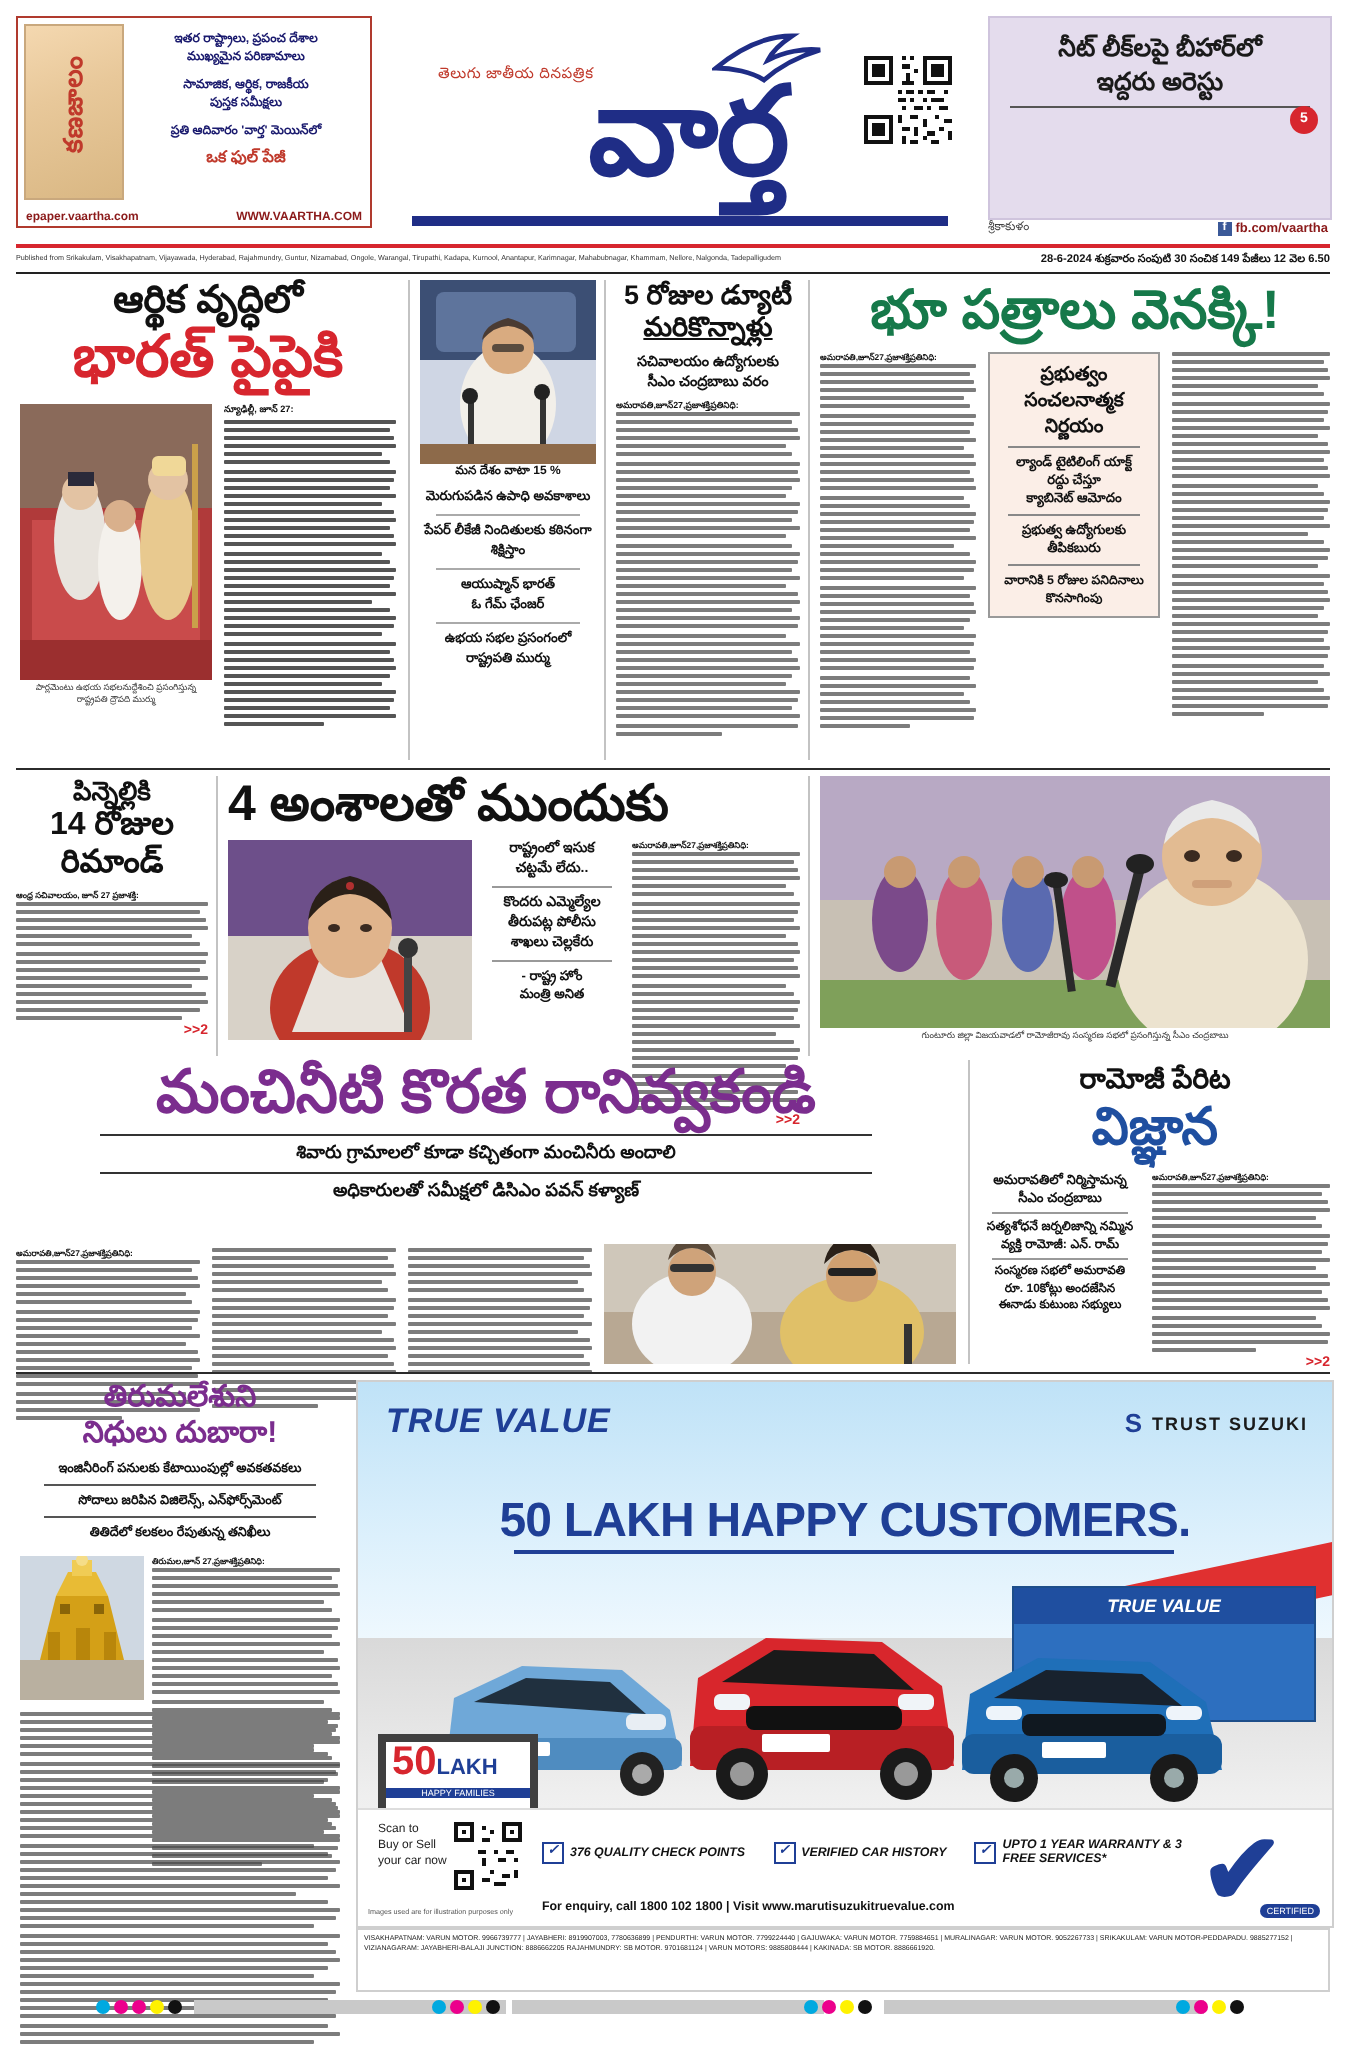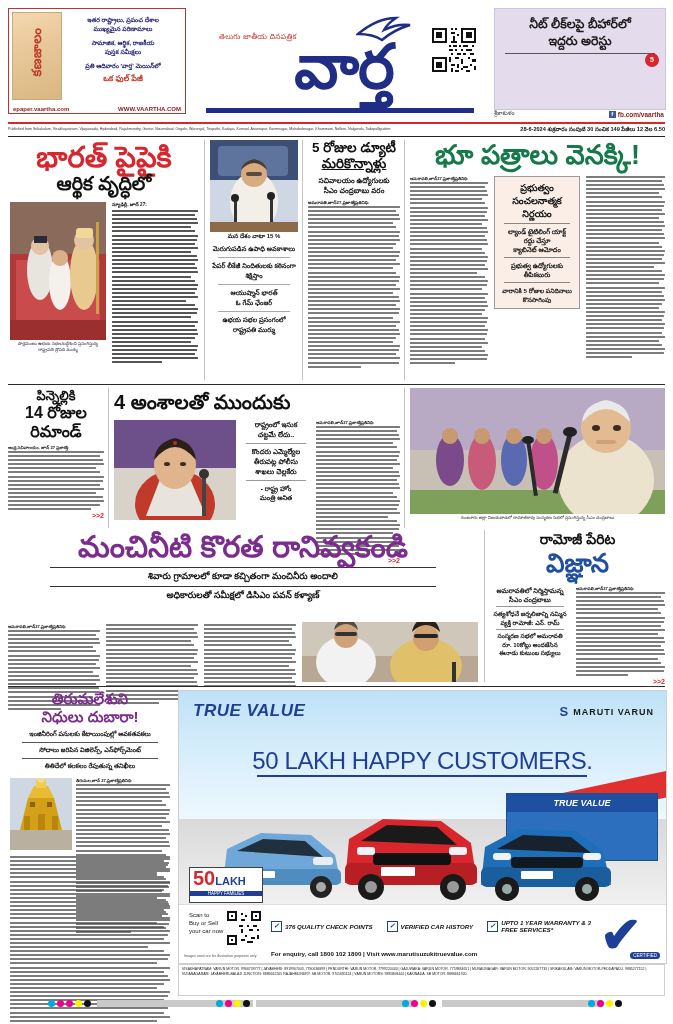--- a/index.html
+++ b/index.html
@@ -98,26 +98,26 @@
   
   .ad{position:absolute;left:170px;top:684px;width:487px;height:272px;border:1px solid #cfcfcf;overflow:hidden;background:#dff0fb;}
   .ad .sky{position:absolute;left:0;top:0;width:487px;height:128px;background:linear-gradient(180deg,#bfe2f7 0%,#dcf0fc 60%,#eef8fe 100%);}
   .ad .ground{position:absolute;left:0;top:128px;width:487px;height:144px;background:linear-gradient(180deg,#d9d9d9,#efefef 55%,#fafafa);}
   .ad .tvlogo{position:absolute;left:14px;top:10px;font-size:17px;font-weight:bold;font-style:italic;color:#1f3f96;letter-spacing:.5px;}
   .ad .ms{position:absolute;right:12px;top:13px;display:flex;align-items:center;gap:5px;}
   .ad .ms .s{color:#1f3f96;font-size:13px;font-weight:bold;}
   .ad .ms .t{color:#1a1a1a;font-size:9px;font-weight:bold;letter-spacing:1px;}
   .ad .mile{position:absolute;left:0;top:46px;width:487px;text-align:center;font-size:7.5px;color:#1a1a1a;}
   .ad .mile b{color:#1f3f96;}
-  .ad .big{position:absolute;left:0;top:56px;width:487px;text-align:center;font-size:24px;font-weight:normal;color:#1f3f96;letter-spacing:-.4px;}
+  .ad .big{position:absolute;left:0;top:56px;width:487px;text-align:center;font-size:24px;font-weight:bold;color:#1f3f96;letter-spacing:-.4px;}
   .ad .bigline{position:absolute;left:78px;top:84px;width:330px;height:2px;background:#1f3f96;}
   .ad .redswoosh{position:absolute;right:-40px;top:92px;width:190px;height:26px;background:#e03030;transform:rotate(-12deg);}
   .ad .shop{position:absolute;right:8px;top:102px;width:150px;height:66px;background:#2d6fbf;border:1px solid #1d4e8a;}
   .ad .shop .bar{position:absolute;left:0;top:0;width:150px;height:18px;background:#1f4fa0;color:#fff;font-size:9px;font-weight:bold;font-style:italic;text-align:center;line-height:18px;}
-  .ad .badge50{position:absolute;left:10px;top:176px;width:72px;height:34px;background:#fff;border:1px solid #404040;}
+  .ad .badge50{position:absolute;left:10px;top:176px;width:72px;height:34px;background:#fff;border:4px solid #404040;}
   .ad .badge50 .n{color:#d7262e;font-size:20px;font-weight:bold;line-height:20px;padding-left:3px;}
   .ad .badge50 .hf{background:#1f3f96;color:#fff;font-size:4.5px;text-align:center;}
   .ad .bottom{position:absolute;left:0;bottom:0;width:487px;height:58px;background:#fff;border-top:1px solid #ddd;}
   .ad .scan{position:absolute;left:10px;top:6px;font-size:6px;color:#222;line-height:8px;}
   .ad .qr2{position:absolute;left:48px;top:6px;width:34px;height:34px;}
   .ad .feat{position:absolute;left:92px;top:14px;display:flex;gap:14px;align-items:center;}
   .ad .feat .f{display:flex;gap:3px;align-items:center;font-size:6.2px;font-weight:bold;font-style:italic;color:#111;}
   .ad .tick{width:9px;height:9px;border:1px solid #1f3f96;color:#1f3f96;font-size:7px;line-height:8px;text-align:center;}
   .ad .enq{position:absolute;left:92px;bottom:6px;font-size:6.2px;font-weight:bold;color:#111;}
   .ad .disc{position:absolute;left:5px;bottom:5px;font-size:3.6px;color:#555;width:84px;}
@@ -241,22 +241,22 @@
 
     <div class="redbar"></div>
     <div class="publine">Published from Srikakulam, Visakhapatnam, Vijayawada, Hyderabad, Rajahmundry, Guntur, Nizamabad, Ongole, Warangal, Tirupathi, Kadapa, Kurnool, Anantapur, Karimnagar, Mahabubnagar, Khammam, Nellore, Nalgonda, Tadepalligudem</div>
     <div class="dateline">28-6-2024 శుక్రవారం సంపుటి 30 సంచిక 149 పేజీలు 12 వెల 6.50</div>
     <div class="blkbar"></div>
   </div>
 
   <div style="position:absolute;left:0;top:134px;width:657px;height:240px;">
 
     <div style="position:absolute;left:0;top:0;width:192px;height:240px;">
+      <div class="ctr h-black" style="font-size:19px;line-height:22px;">ఆర్థిక వృద్ధిలో</div>
       <div class="ctr h-red" style="font-size:29px;line-height:32px;margin-top:1px;">భారత్‌ పైపైకి</div>
-      <div class="ctr h-black" style="font-size:19px;line-height:22px;">ఆర్థిక వృద్ధిలో</div>
 
       <div class="photo" style="left:2px;top:62px;width:96px;height:138px;">
         <svg class="photoimg" viewBox="0 0 96 138" preserveAspectRatio="none">
           <rect width="96" height="138" fill="#efe6df"></rect>
           <rect x="0" y="0" width="96" height="52" fill="#8a6a5a"></rect>
           <rect x="0" y="52" width="96" height="86" fill="#b03a3a"></rect>
           <rect x="6" y="58" width="84" height="74" fill="#c94b4b"></rect>
           <ellipse cx="30" cy="68" rx="13" ry="30" fill="#e8e4de"></ellipse>
           <circle cx="30" cy="44" r="9" fill="#e3c3a3"></circle>
           <rect x="24" y="34" width="13" height="7" fill="#2a2a3a"></rect>
@@ -554,21 +554,21 @@
               <i class="s2"></i>
               <i class="s5"></i>
         </span>
         <div style="text-align:right;font-size:7px;" class="cont">&gt;&gt;2</div>
       </div>
     </div>
 
     <div class="sep-v" style="left:100px;top:0;height:140px;"></div>
 
     <div style="position:absolute;left:106px;top:0;width:286px;">
-      <div class="h-black" style="font-size:20px;line-height:28px;">4 అంశాలతో ముందుకు</div>
+      <div class="h-black" style="font-size:25px;line-height:28px;">4 అంశాలతో ముందుకు</div>
 
       <div class="photo" style="left:0;top:32px;width:122px;height:100px;">
         <svg class="photoimg" viewBox="0 0 122 100" preserveAspectRatio="none">
           <rect width="122" height="100" fill="#e6e1da"></rect>
           <rect x="0" y="0" width="122" height="48" fill="#6d4f8a"></rect>
           <rect x="0" y="48" width="122" height="52" fill="#d8d2c8"></rect>
           <ellipse cx="61" cy="84" rx="40" ry="34" fill="#c0392b"></ellipse>
           <path d="M32 96 L48 54 L74 54 L92 96 Z" fill="#e8e3dc"></path>
           <ellipse cx="61" cy="44" rx="21" ry="25" fill="#e0b48c"></ellipse>
           <path d="M40 40 Q61 14 82 40 Q80 22 61 18 Q42 22 40 40Z" fill="#2a2018"></path>
@@ -935,21 +935,21 @@
     </div>
   </div>
 
   <div class="ad">
     <div class="sky"></div>
     <div class="ground"></div>
 
     <div class="tvlogo">TRUE VALUE</div>
     <div class="ms">
       <span class="s">S</span>
-      <span class="t">MARUTI VARUN</span>
+      <span class="t">TRUST SUZUKI</span>
     </div>
 
     <div class="big">50 LAKH HAPPY CUSTOMERS.</div>
     <div class="bigline"></div>
 
     <div class="redswoosh"></div>
     <div class="shop">
       <div class="bar">TRUE VALUE</div>
     </div>
 

